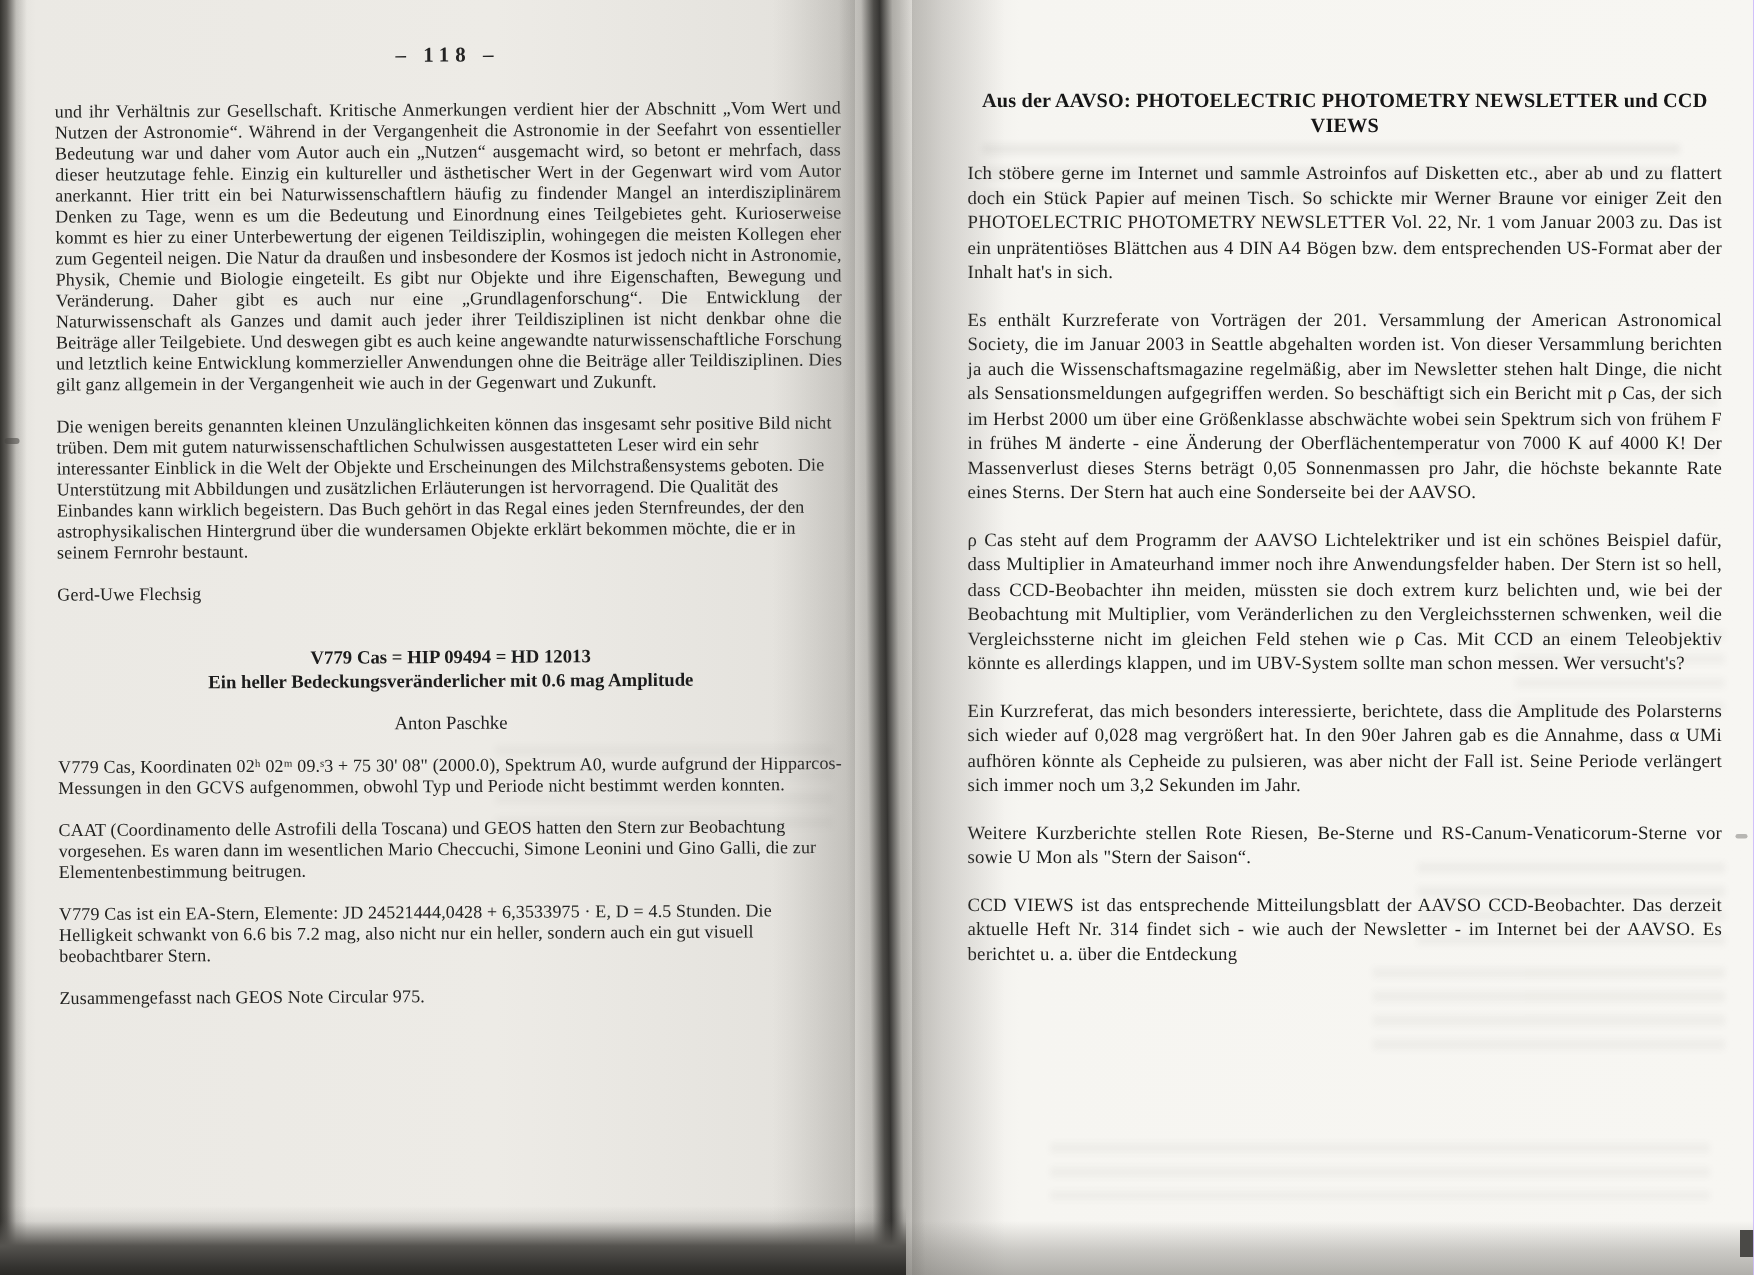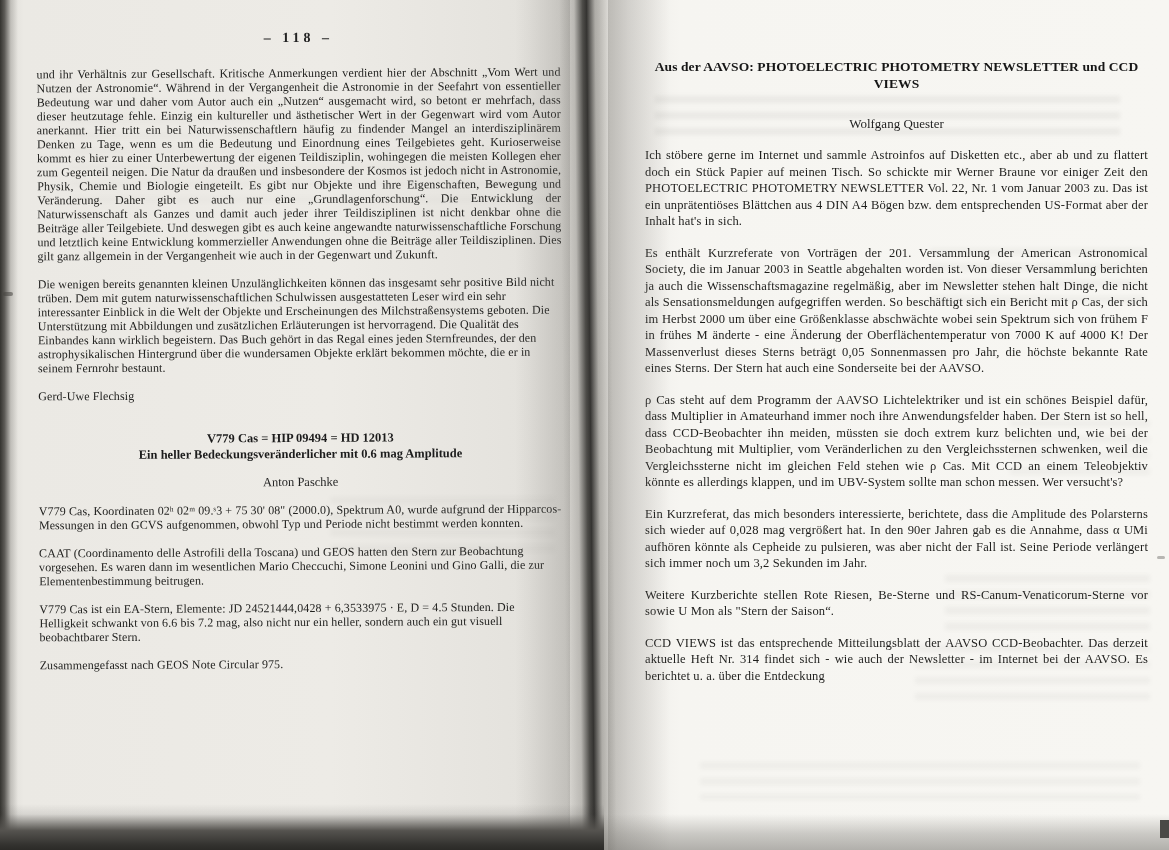--- a/index.html
+++ b/index.html
@@ -122,21 +122,20 @@
     </div>
     <div class="art-author">Anton Paschke</div>
     <p class="body rag">V779 Cas, Koordinaten 02ʰ 02ᵐ 09.ˢ3  + 75 30' 08" (2000.0), Spektrum A0, wurde aufgrund der Hipparcos-Messungen in den GCVS aufgenommen, obwohl Typ und Periode nicht bestimmt werden konnten.</p>
     <p class="body rag">CAAT (Coordinamento delle Astrofili della Toscana) und GEOS hatten den Stern zur Beobachtung vorgesehen. Es waren dann im wesentlichen Mario Checcuchi, Simone Leonini und Gino Galli, die zur Elementenbestimmung beitrugen.</p>
     <p class="body rag">V779 Cas ist ein EA-Stern, Elemente: JD 24521444,0428 + 6,3533975 · E, D = 4.5 Stunden. Die Helligkeit schwankt von 6.6 bis 7.2 mag, also nicht nur ein heller, sondern auch ein gut visuell beobachtbarer Stern.</p>
     <p class="body rag">Zusammengefasst nach GEOS Note Circular 975.</p>
   </div>
 
   <div class="content content-right">
     <div class="r-title">Aus der AAVSO: PHOTOELECTRIC PHOTOMETRY NEWSLETTER und CCD VIEWS</div>
-    <div class="r-author">Wolfgang Quester</div>
     <p class="rbody">Ich stöbere gerne im Internet und sammle Astroinfos auf Disketten etc., aber ab und zu flattert doch ein Stück Papier auf meinen Tisch. So schickte mir Werner Braune vor einiger Zeit den PHOTOELECTRIC PHOTOMETRY NEWSLETTER Vol. 22, Nr. 1 vom Januar 2003 zu. Das ist ein unprätentiöses Blättchen aus 4 DIN A4 Bögen bzw. dem entsprechenden US-Format aber der Inhalt hat's in sich.</p>
     <p class="rbody">Es enthält Kurzreferate von Vorträgen der 201. Versammlung der American Astronomical Society, die im Januar 2003 in Seattle abgehalten worden ist. Von dieser Versammlung berichten ja auch die Wissenschaftsmagazine regelmäßig, aber im Newsletter stehen halt Dinge, die nicht als Sensationsmeldungen aufgegriffen werden. So beschäftigt sich ein Bericht mit ρ Cas, der sich im Herbst 2000 um über eine Größenklasse abschwächte wobei sein Spektrum sich von frühem F in frühes M änderte - eine Änderung der Oberflächentemperatur von 7000 K auf 4000 K! Der Massenverlust dieses Sterns beträgt 0,05 Sonnenmassen pro Jahr, die höchste bekannte Rate eines Sterns. Der Stern hat auch eine Sonderseite bei der AAVSO.</p>
     <p class="rbody">ρ Cas  steht auf dem Programm der AAVSO Lichtelektriker und ist ein schönes Beispiel dafür, dass Multiplier in Amateurhand immer noch ihre Anwendungsfelder haben. Der Stern ist so hell, dass CCD-Beobachter ihn meiden, müssten sie doch extrem kurz belichten und, wie bei der Beobachtung mit Multiplier, vom Veränderlichen zu den Vergleichssternen schwenken, weil die Vergleichssterne nicht im gleichen Feld stehen wie ρ Cas. Mit CCD an einem Teleobjektiv könnte es allerdings klappen, und im UBV-System sollte man schon messen. Wer versucht's?</p>
     <p class="rbody">Ein Kurzreferat, das mich besonders interessierte, berichtete, dass die Amplitude des Polarsterns sich wieder auf 0,028 mag vergrößert hat. In den 90er Jahren gab es die Annahme, dass α UMi aufhören könnte als Cepheide zu pulsieren, was aber nicht der Fall ist. Seine Periode verlängert sich immer noch um 3,2 Sekunden im Jahr.</p>
     <p class="rbody">Weitere Kurzberichte stellen Rote Riesen, Be-Sterne und RS-Canum-Venaticorum-Sterne vor sowie U Mon als "Stern der Saison“.</p>
     <p class="rbody">CCD VIEWS ist das entsprechende Mitteilungsblatt der AAVSO CCD-Beobachter. Das derzeit aktuelle Heft Nr. 314 findet sich - wie auch der Newsletter - im Internet bei der AAVSO. Es berichtet u. a. über die Entdeckung</p>
   </div>
 
   <div class="gutter-shade-left"></div>
   <div class="gutter-shade-right"></div>

